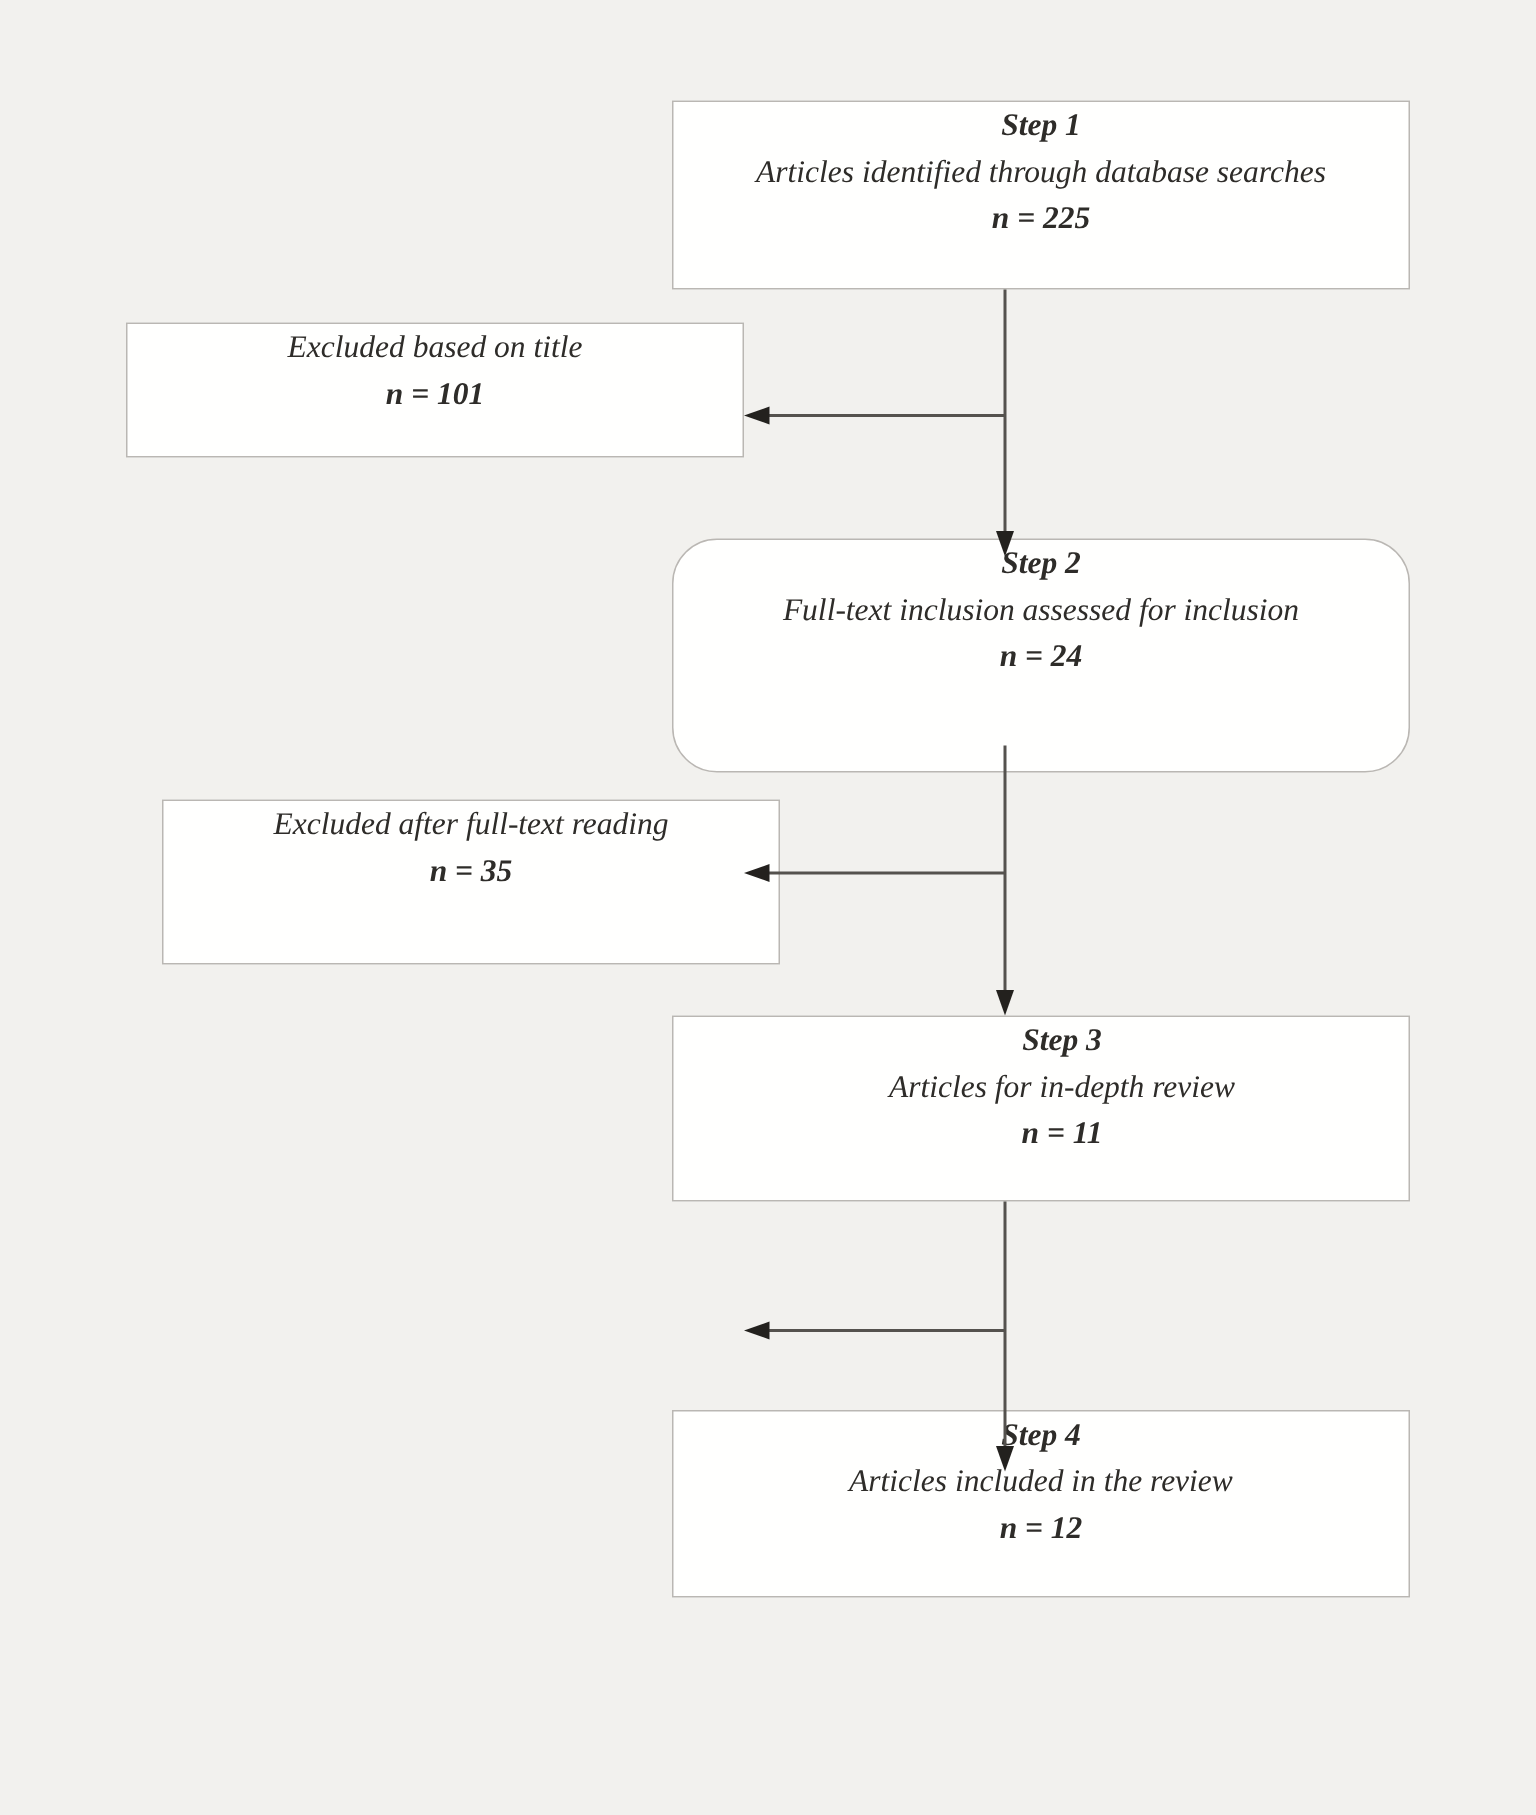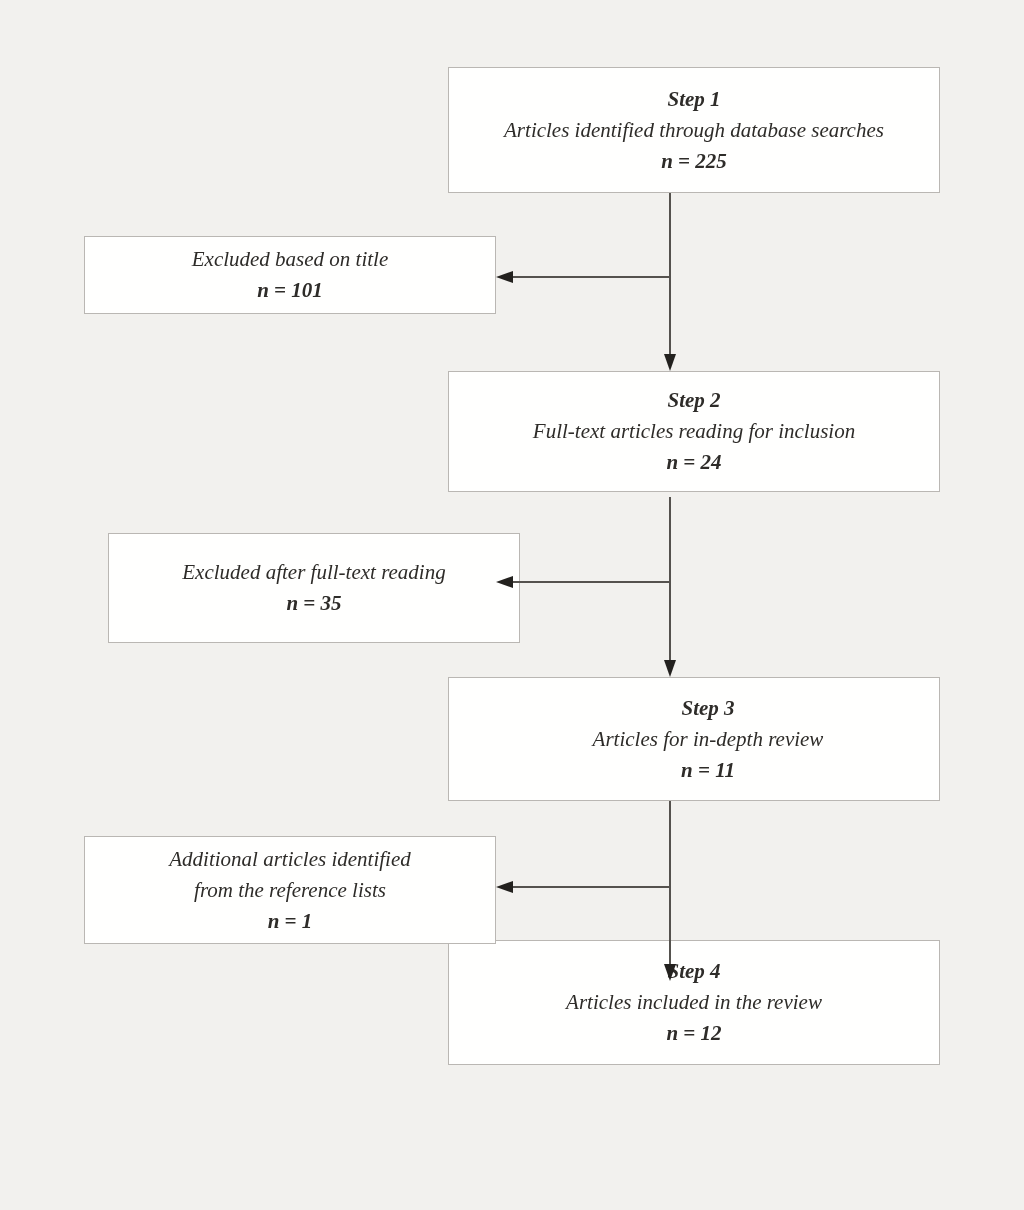--- a/index.html
+++ b/index.html
@@ -12,34 +12,33 @@
     overflow: hidden;
   }
   .box {
     position: absolute;
     box-sizing: border-box;
     background: #fffffe;
     border: 1.5px solid #bab7b3;
     display: flex;
     flex-direction: column;
     align-items: center;
-    justify-content: center;
     text-align: center;
     font-style: italic;
     color: #2e2c29;
     font-size: 21px;
     line-height: 31px;
   }
   .step-box { left: 448px; width: 492px; }
   .side-box { left: 84px;  width: 412px; }
   #step1 { top: 67px;  height: 126px; }
-  #step2 { top: 371px; height: 121px; }
+  #step2 { top: 359px; height: 156px; border-radius: 30px; }
   #step3 { top: 677px; height: 124px; padding-left: 28px; }
   #step4 { top: 940px; height: 125px; }
-  #side1 { top: 236px; height: 78px; }
+  #side1 { top: 215px; height: 90px; }
   #side2 { top: 533px; height: 110px; margin-left: 24px; }
   #side3 { top: 836px; height: 108px; }
   .bold { font-weight: 700; }
   .pre  { white-space: pre-line; }
   .vline {
     position: absolute;
     left: 669px;
     width: 2px;
     background: #55524e;
   }
@@ -73,21 +72,21 @@
 <div class="stage">
 
   <div class="box step-box" id="step1">
     <div class="bold">Step 1</div>
     <div>Articles identified through database searches</div>
     <div class="bold">n = 225</div>
   </div>
 
   <div class="box step-box" id="step2">
     <div class="bold">Step 2</div>
-    <div>Full-text articles reading for inclusion</div>
+    <div>Full-text inclusion assessed for inclusion</div>
     <div class="bold">n = 24</div>
   </div>
 
   <div class="box step-box" id="step3">
     <div class="bold">Step 3</div>
     <div>Articles for in-depth review</div>
     <div class="bold">n = 11</div>
   </div>
 
   <div class="box step-box" id="step4">
@@ -99,25 +98,20 @@
   <div class="box side-box" id="side1">
     <div>Excluded based on title</div>
     <div class="bold">n = 101</div>
   </div>
 
   <div class="box side-box" id="side2">
     <div>Excluded after full-text reading</div>
     <div class="bold">n = 35</div>
   </div>
 
-  <div class="box side-box" id="side3">
-    <div class="pre">Additional articles identified
-from the reference lists</div>
-    <div class="bold">n = 1</div>
-  </div>
 
   <div class="vline" style="top:193px; height:162px;"></div>
   <div class="arr-down" style="top:354px;"></div>
 
   <div class="vline" style="top:497px; height:163px;"></div>
   <div class="arr-down" style="top:660px;"></div>
 
   <div class="vline" style="top:801px; height:163px;"></div>
   <div class="arr-down" style="top:964px;"></div>
 

